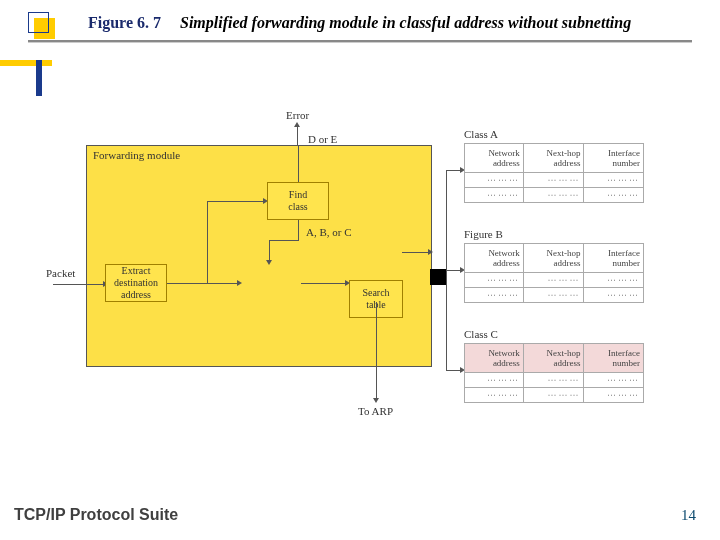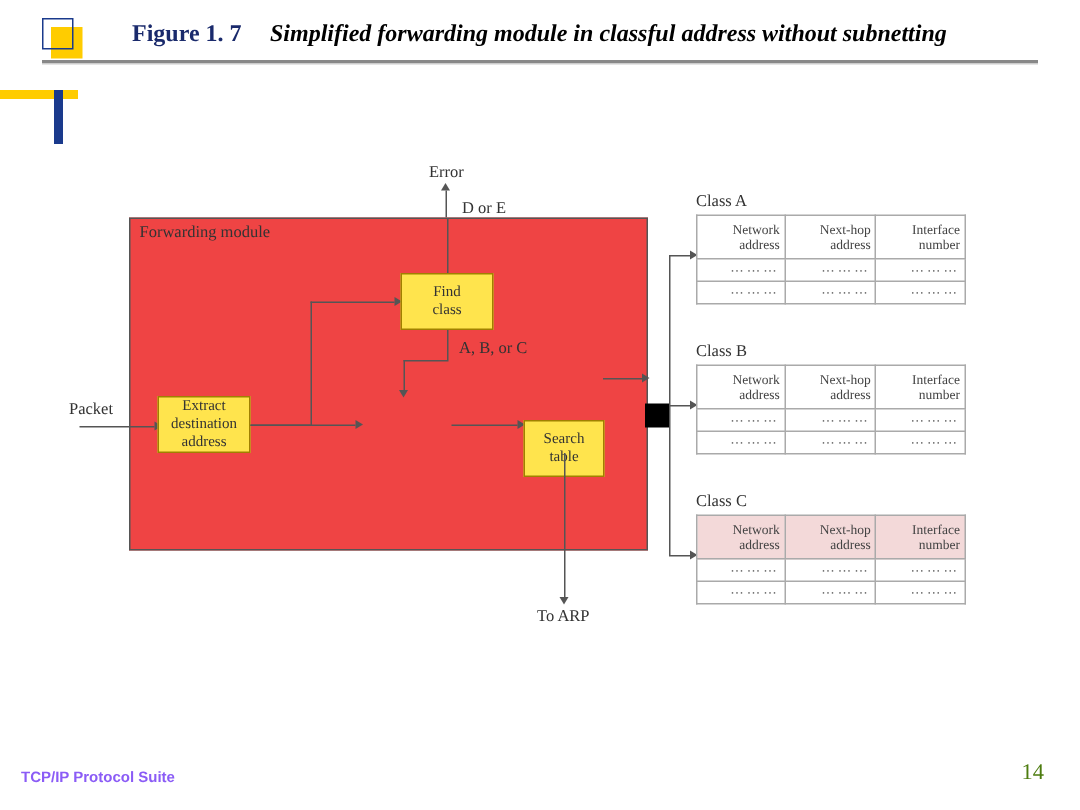--- a/index.html
+++ b/index.html
@@ -10,53 +10,53 @@
   .hdr-bullet .sq-y{position:absolute;left:6px;top:6px;width:21px;height:21px;background:#ffcc00}
   .hdr-bullet .sq-b{position:absolute;left:0;top:0;width:21px;height:21px;border:1px solid #1a3a8c;box-sizing:border-box}
   .hdr-fig{position:absolute;left:88px;top:14px;font-weight:bold;font-size:16px;color:#1a2a6c}
   .hdr-title{position:absolute;left:180px;top:14px;font-weight:bold;font-style:italic;font-size:16px;color:#000}
   .hdr-rule{position:absolute;left:28px;top:40px;width:664px;height:0;border-top:2px solid #888;border-bottom:1px solid #ccc}
   
   .accent-h{position:absolute;left:0;top:60px;width:52px;height:6px;background:#ffcc00}
   .accent-v{position:absolute;left:36px;top:60px;width:6px;height:36px;background:#1a3a8c}
   
   .diagram{position:absolute;left:86px;top:115px;width:560px;height:340px;font-family:"Times New Roman",Times,serif;font-size:11px;color:#333}
-  .fm-box{position:absolute;left:0;top:30px;width:344px;height:220px;border:1px solid #555;background:#ef4444}
+  .fm-box{position:absolute;left:0;top:30px;width:344px;height:220px;border:1px solid #555;background:#fde047}
   .fm-label{position:absolute;left:6px;top:3px;font-size:11px;color:#333}
   
   .pbox{position:absolute;width:62px;height:38px;background:#ffe44d;border:1px solid #a08000;text-align:center;font-size:10px;line-height:12px;display:flex;align-items:center;justify-content:center;box-sizing:border-box;padding:16px}
   .packet-lbl{position:absolute;left:-40px;top:152px;font-size:11px}
   .lbl{position:absolute;font-size:11px;color:#333}
   
   .arr{position:absolute;background:#555}
   .arr-r::after{content:"";position:absolute;right:-5px;top:-3px;border-left:5px solid #555;border-top:3.5px solid transparent;border-bottom:3.5px solid transparent}
   .arr-u::after{content:"";position:absolute;left:-3px;top:-5px;border-bottom:5px solid #555;border-left:3.5px solid transparent;border-right:3.5px solid transparent}
   .arr-d::after{content:"";position:absolute;left:-3px;bottom:-5px;border-top:5px solid #555;border-left:3.5px solid transparent;border-right:3.5px solid transparent}
   
   .ctitle{position:absolute;font-size:11px;color:#333}
   .ctable{position:absolute;width:180px;border:1px solid #888;border-collapse:collapse;font-size:9px;background:#fff}
   .ctable th,.ctable td{border:1px solid #aaa;padding:2px 3px;text-align:right;vertical-align:middle}
   .ctable th{font-weight:normal;color:#444;height:24px}
   .ctable td{color:#777;letter-spacing:2px}
   .pink th{background:#f3d9d9}
   .bar-out{position:absolute;left:344px;top:154px;width:16px;height:16px;background:#000}
   
-  .foot-l{position:absolute;left:14px;bottom:16px;font-family:Verdana,Geneva,sans-serif;font-size:10px;font-weight:bold;color:#8b5cf6}
-  .foot-r{position:absolute;right:24px;bottom:16px;font-family:"Times New Roman",serif;font-size:15px;color:#4d7c0f}
+  .foot-l{position:absolute;left:14px;bottom:16px;font-family:Verdana,Geneva,sans-serif;font-size:16px;font-weight:bold;color:#404040}
+  .foot-r{position:absolute;right:24px;bottom:16px;font-family:"Times New Roman",serif;font-size:15px;color:#0c4a6e}
 </style>
 </head>
 <body>
 <div class="slide">
 
 <div class="hdr">
   <div class="hdr-bullet">
     <div class="sq-y"></div>
         <div class="sq-b"></div>
   </div>
-  <div class="hdr-fig">Figure 1. 7</div>
+  <div class="hdr-fig">Figure 6. 7</div>
   <div class="hdr-title">Simplified forwarding module in classful address without subnetting</div>
   <div class="hdr-rule"></div>
 </div>
 <div class="accent-h"></div>
 <div class="accent-v"></div>
 
 <div class="diagram">
 
   <div class="lbl" style="left:200px;top:-6px">Error</div>
   <div class="arr arr-u" style="left:211px;top:12px;width:1px;height:18px"></div>
@@ -123,21 +123,21 @@
             <td>⋯⋯⋯</td>
           </tr>
     <tr>
             <td>⋯⋯⋯</td>
             <td>⋯⋯⋯</td>
             <td>⋯⋯⋯</td>
           </tr>
   </tbody>
       </table>
 
-  <div class="ctitle" style="left:378px;top:113px">Class B</div>
+  <div class="ctitle" style="left:378px;top:113px">Figure B</div>
   <table class="ctable" style="left:378px;top:128px">
     <tbody>
           <tr>
             <th>Network address</th>
             <th>Next-hop address</th>
             <th>Interface number</th>
           </tr>
     <tr>
             <td>⋯⋯⋯</td>
             <td>⋯⋯⋯</td>

